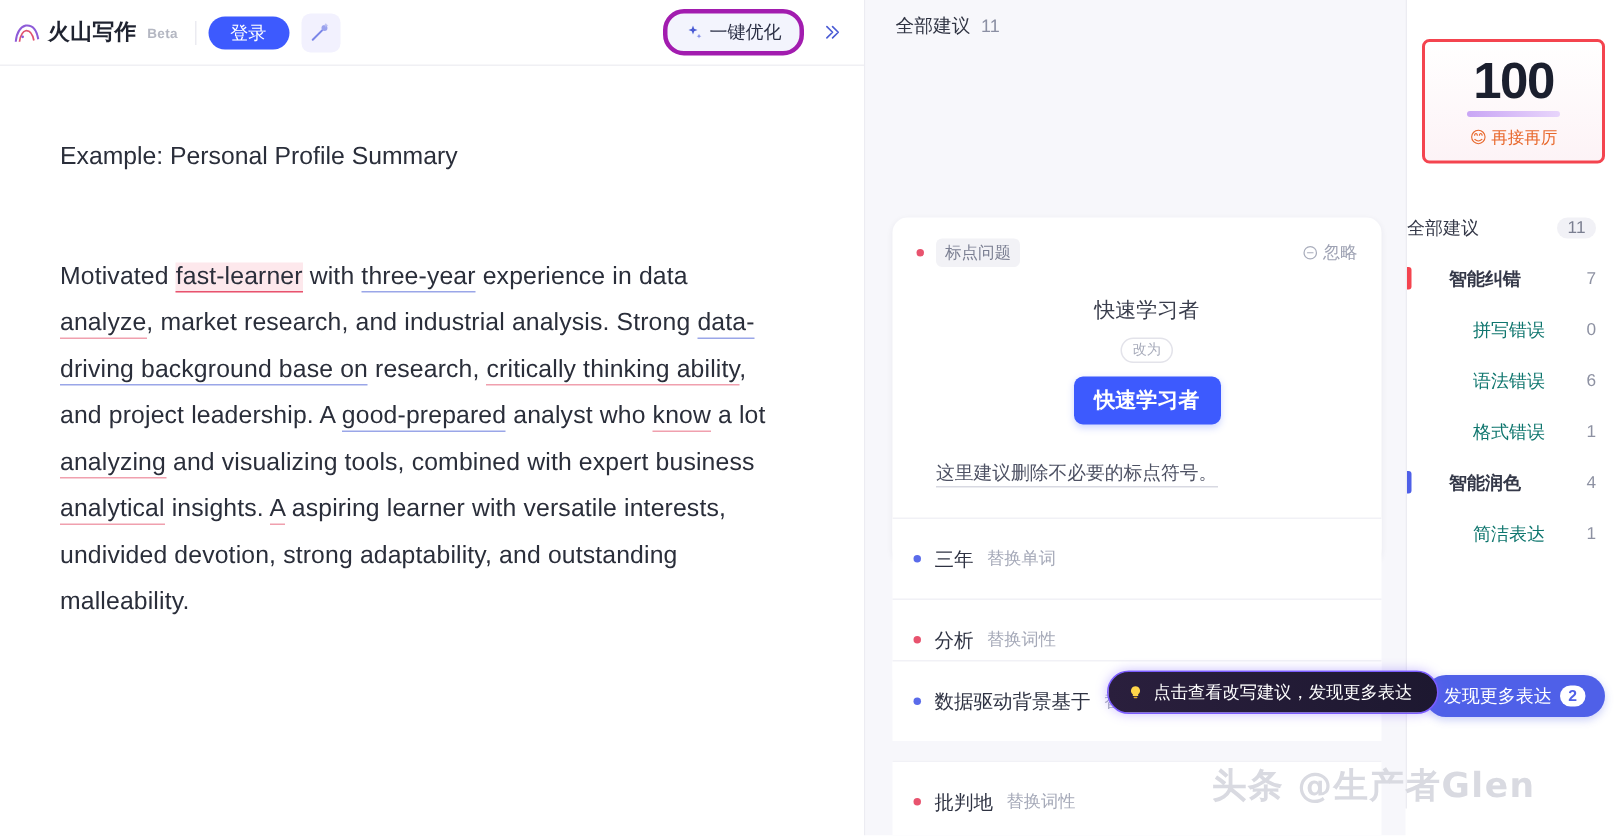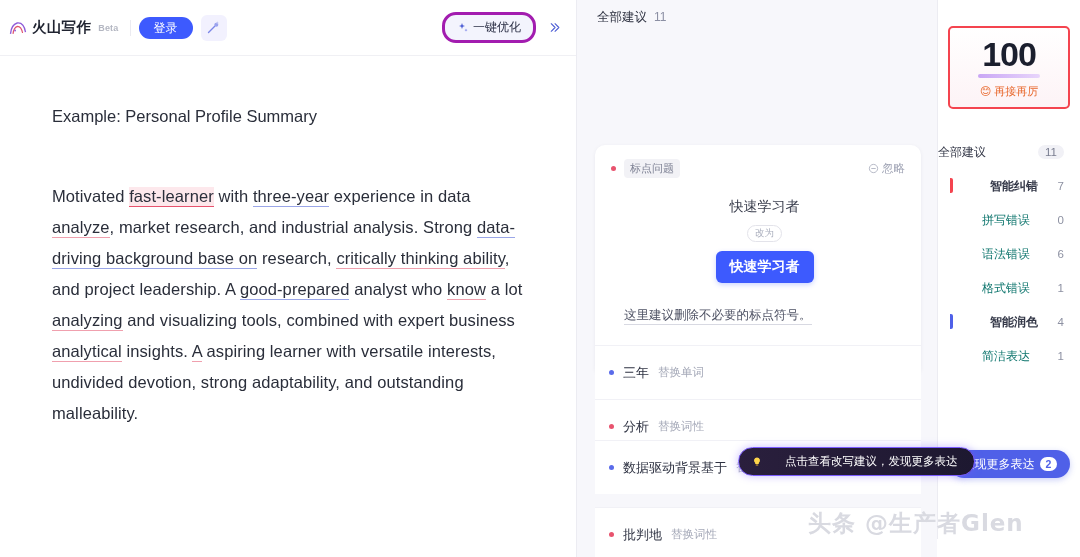--- a/index.html
+++ b/index.html
@@ -10,21 +10,21 @@
     background: #ffffff;
   }
   .app { position: relative; width: 1080px; height: 557px; display: flex; }
 
   
   .editor-pane {
     width: 577px; height: 557px; position: relative;
     background: #ffffff; border-right: 1px solid #ececf2;
   }
   .topbar {
-    height: 56px; display: flex; align-items: center;
+    height: 44px; display: flex; align-items: center;
     padding: 0 10px 0 8px; gap: 8px;
     border-bottom: 1px solid #f0f0f4; background: #fff;
   }
   .brand { display: flex; align-items: center; gap: 4px; }
   .logo-mark { width: 20px; height: 20px; display: block; }
   .brand-name {
     font-size: 14.5px; font-weight: 700; color: #1f2330; letter-spacing: .3px;
   }
   .beta-tag {
     font-size: 9px; color: #b4b7c2; font-weight: 600;
@@ -47,21 +47,21 @@
     background: #f3f4fd; border: 3px solid #a21caf; border-radius: 14px;
     padding: 4px 12px; font-size: 12px; color: #2b2f45; cursor: pointer;
   }
   .collapse-btn {
     width: 24px; height: 24px; border: none; background: transparent;
     color: #4a5bd4; font-size: 14px; cursor: pointer; display: flex;
     align-items: center; justify-content: center;
   }
 
   .doc {
-    padding: 48px 40px 0 52px;
+    padding: 48px 40px 0 40px;
     font-family: "Liberation Sans", "DejaVu Sans", sans-serif;
   }
   .doc-title {
     font-size: 16.5px; color: #2a2e3a; line-height: 1.5; margin-bottom: 52px;
   }
   .doc-body {
     font-size: 16.5px; color: #2a2e3a; line-height: 31px;
     max-width: 478px; letter-spacing: .1px;
   }
   .mk-err {
@@ -125,21 +125,21 @@
     background: #fff; display: flex; align-items: center; padding-left: 14px;
     gap: 9px; border-top: 1px solid #f1f1f6;
   }
   .sug-item .dot { margin-right: 0; }
   .si-word { font-size: 13px; color: #2e3242; font-weight: 500; }
   .si-type { font-size: 11.5px; color: #a5a9b8; }
 
   
   .tooltip {
     position: absolute; left: 738px; top: 447px; height: 29px;
-    display: flex; align-items: center; gap: 22px;
+    display: flex; align-items: center; gap: 6px;
     background: linear-gradient(90deg,#2a1f3d 0%,#1d1830 100%);
     border: 1px solid #7b5cff; border-radius: 15px;
     padding: 0 16px 0 12px; z-index: 40;
     box-shadow: 0 0 8px rgba(123,92,255,.4);
     font-family: Liberation Serif, serif;
   }
   .tooltip-text { color: #fff; font-size: 11.5px; white-space: nowrap; }
 
   
   .right-pane {
@@ -175,21 +175,21 @@
   }
   .nav-label { color: #343848; }
   .nav-label.sub { color: #0f766e; text-align: right; }
   .nav-count { margin-left: auto; margin-right: 16px; font-size: 11.5px; color: #8d91a2; }
   .nav-count.pill {
     background: #f1f1f6; border-radius: 8px; padding: 1px 7px; color: #7a7e90;
   }
   .nav-row.head .nav-label { font-weight: 600; }
   .nav-row.top { justify-content: center; }
   .nav-row.top .nav-label { font-weight: 500; }
-  .nav-indent { padding-left: 40px; margin-left: 12px; }
+  .nav-indent { padding-left: 28px; }
   .nav-indent2 { padding-left: 44px; }
 
   .discover-btn {
     position: absolute; left: 12px; top: 450px; width: 120px; height: 28px;
     background: #4f60e8; border: none; border-radius: 14px; color: #fff;
     font-size: 12px; display: flex; align-items: center; justify-content: center;
     gap: 5px; cursor: pointer; box-shadow: 0 2px 6px rgba(79,96,232,.3);
   }
   .discover-badge {
     background: #fff; color: #4f60e8; border-radius: 8px; font-size: 10.5px;

